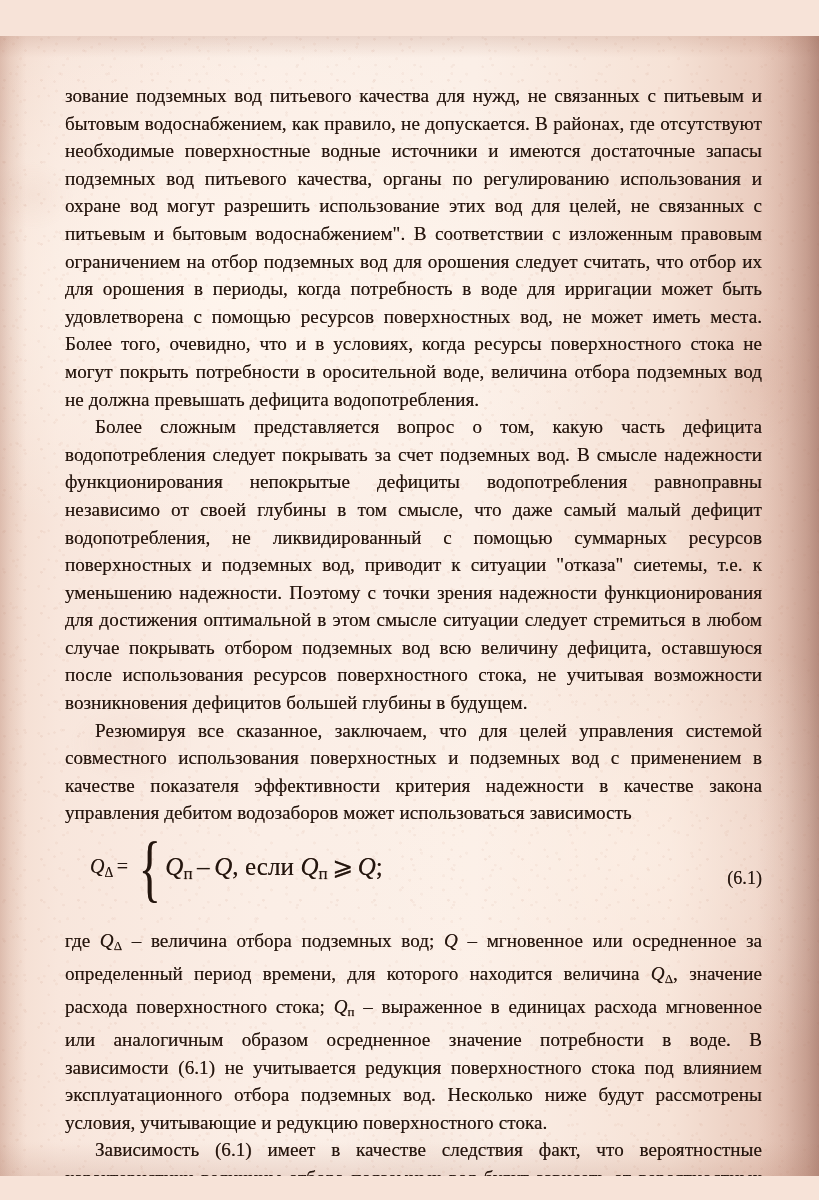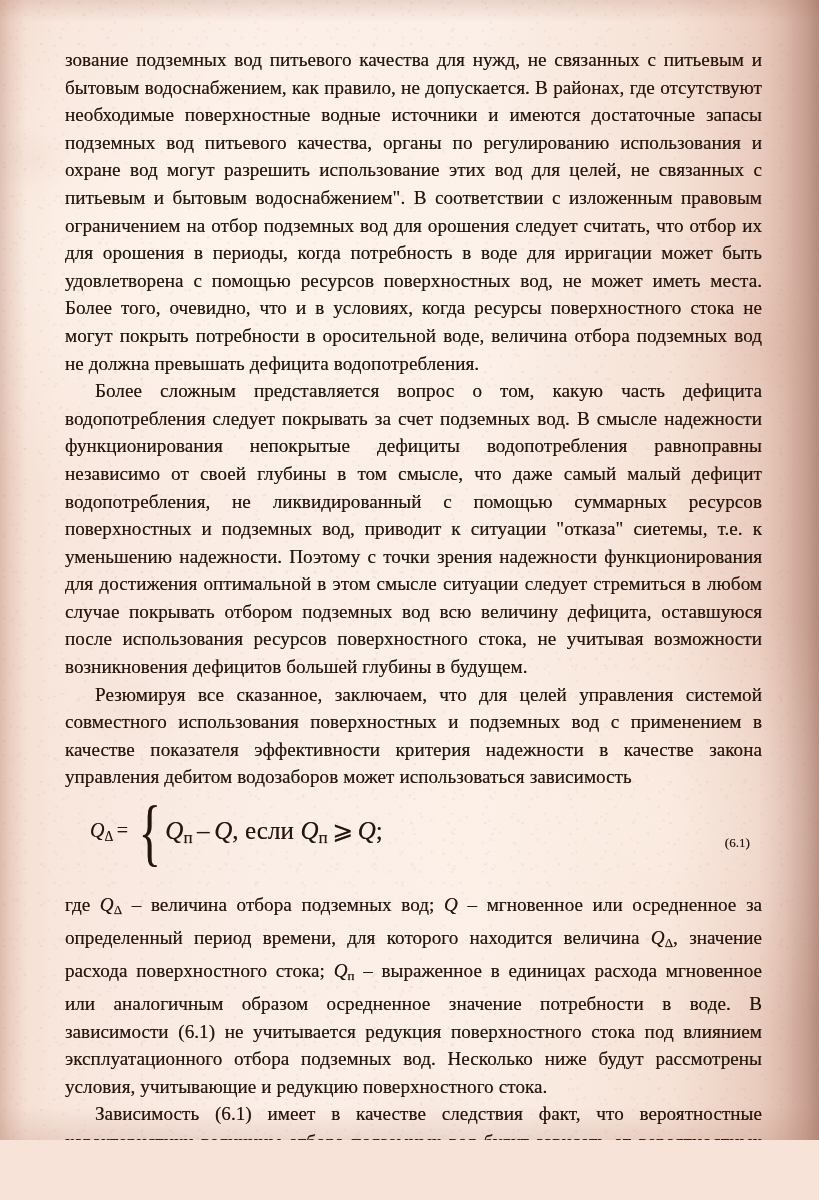--- a/index.html
+++ b/index.html
@@ -9,20 +9,21 @@
     font-family:"Liberation Serif", serif;
   }
 
   
   #page{
     position:relative;width:819px;height:1140px;overflow:hidden;
     background:
       radial-gradient(ellipse 680px 420px at 28% 22%, rgba(255,246,238,.85) 0%, rgba(255,246,238,0) 62%),
       radial-gradient(ellipse 520px 380px at 78% 72%, rgba(255,243,234,.55) 0%, rgba(255,243,234,0) 60%),
       linear-gradient(90deg,#f3dccf 0%, #f8e6dc 7%, #fbeee6 32%, #fbefe7 58%, #f6e2d6 82%, #e8c9bb 94%, #d8b4a6 100%);
+    margin-top: 36px;
   }
   
   #grain{
     position:absolute;inset:0;pointer-events:none;opacity:.40;
     background-image:
       radial-gradient(circle at 12% 8%,  rgba(196,140,118,.30) 0 1.1px, transparent 1.6px),
       radial-gradient(circle at 31% 17%, rgba(205,152,128,.24) 0 1.3px, transparent 1.8px),
       radial-gradient(circle at 57% 6%,  rgba(190,135,112,.22) 0 1px,   transparent 1.5px),
       radial-gradient(circle at 73% 23%, rgba(208,158,134,.26) 0 1.2px, transparent 1.7px),
       radial-gradient(circle at 8%  41%, rgba(198,142,120,.22) 0 1.1px, transparent 1.6px),
@@ -104,22 +105,22 @@
     margin:0 -6px 4px -4px;
     font-weight:300;
   }
   .eq-cases{
     display:flex;flex-direction:column;gap:24px;
     font-size:25px;
     padding-left:4px;
   }
   .eq-row{white-space:nowrap;}
   .eq-num{
-    position:absolute;right:12px;top:30px;
-    font-size:13px;
+    position:absolute;right:0;top:30px;
+    font-size:18px;
   }
   .mvar{font-style:italic;font-family:"Liberation Serif", serif;}
   .msub{font-size:.68em;vertical-align:-0.26em;font-style:normal;letter-spacing:0;}
   .op{font-style:normal;padding:0 .18em;}
   .rm{font-style:normal;}
 </style>
 </head>
 <body>
 
 <div id="page">

